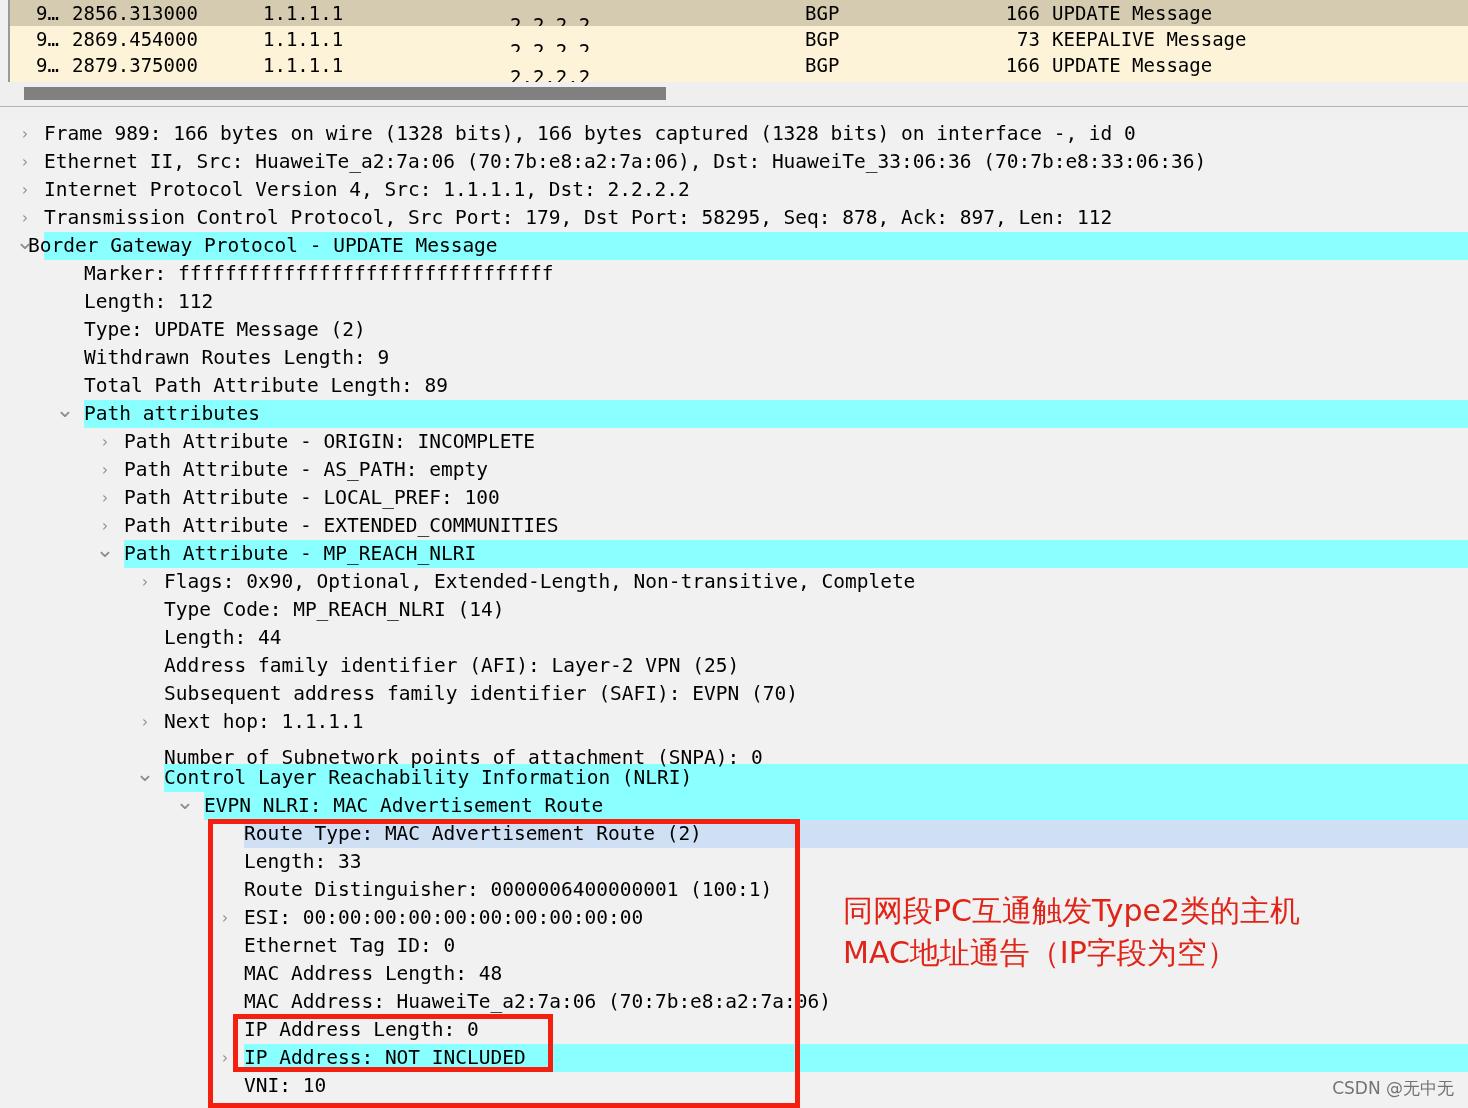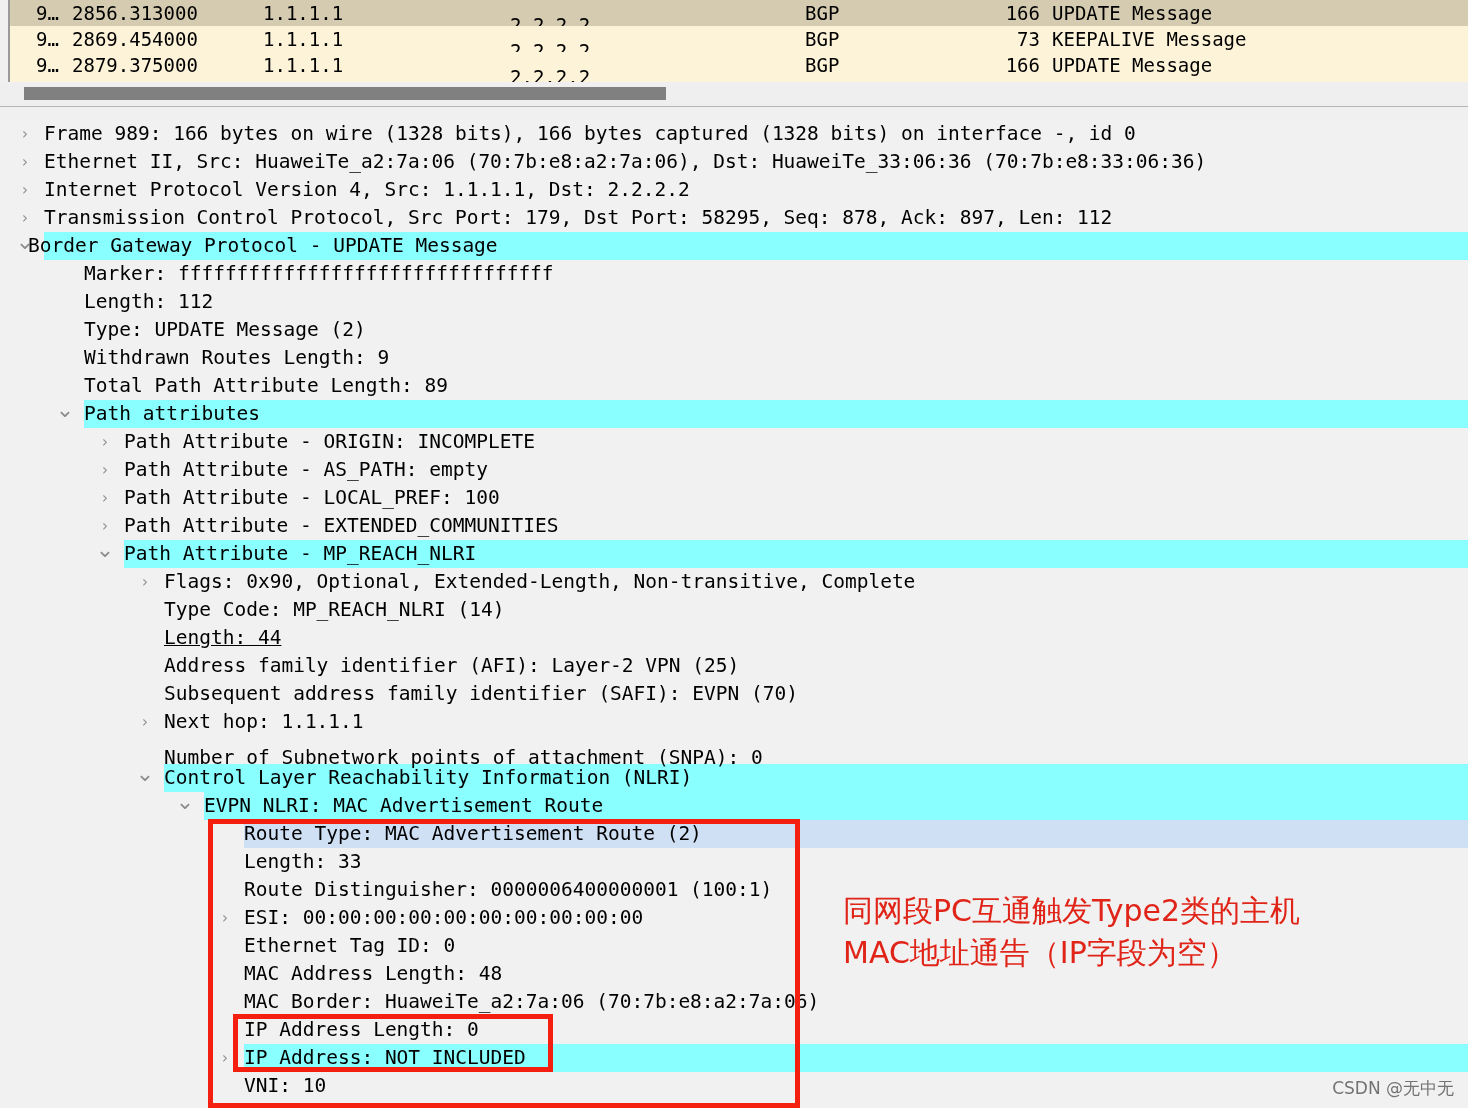--- a/index.html
+++ b/index.html
@@ -184,34 +184,34 @@
       <div class="tree-row"><span class="txt" style="position: absolute; left: 84px; top: 0px;">Withdrawn Routes Length: 9</span></div>
       <div class="tree-row"><span class="txt" style="position: absolute; left: 84px; top: 0px;">Total Path Attribute Length: 89</span></div>
       <div class="tree-row"><div class="row-fullcyan" style="left: 84px; width: 1384px;"></div><span class="chev" style="left: 54px; font-size: 22px; line-height: 20px;">⌄</span><span class="txt" style="position: absolute; left: 84px; top: 0px;">Path attributes</span></div>
       <div class="tree-row"><span class="chev" style="left: 94px;">›</span><span class="txt" style="position: absolute; left: 124px; top: 0px;">Path Attribute - ORIGIN: INCOMPLETE</span></div>
       <div class="tree-row"><span class="chev" style="left: 94px;">›</span><span class="txt" style="position: absolute; left: 124px; top: 0px;">Path Attribute - AS_PATH: empty</span></div>
       <div class="tree-row"><span class="chev" style="left: 94px;">›</span><span class="txt" style="position: absolute; left: 124px; top: 0px;">Path Attribute - LOCAL_PREF: 100</span></div>
       <div class="tree-row"><span class="chev" style="left: 94px;">›</span><span class="txt" style="position: absolute; left: 124px; top: 0px;">Path Attribute - EXTENDED_COMMUNITIES</span></div>
       <div class="tree-row"><div class="row-fullcyan" style="left: 124px; width: 1344px;"></div><span class="chev" style="left: 94px; font-size: 22px; line-height: 20px;">⌄</span><span class="txt" style="position: absolute; left: 124px; top: 0px;">Path Attribute - MP_REACH_NLRI</span></div>
       <div class="tree-row"><span class="chev" style="left: 134px;">›</span><span class="txt" style="position: absolute; left: 164px; top: 0px;">Flags: 0x90, Optional, Extended-Length, Non-transitive, Complete</span></div>
       <div class="tree-row"><span class="txt" style="position: absolute; left: 164px; top: 0px;">Type Code: MP_REACH_NLRI (14)</span></div>
-      <div class="tree-row"><span class="txt" style="position: absolute; left: 164px; top: 0px; text-decoration: underline;">Length: 44</span></div>
+      <div class="tree-row"><span class="txt" style="position: absolute; left: 164px; top: 0px;">Length: 44</span></div>
       <div class="tree-row"><span class="txt" style="position: absolute; left: 164px; top: 0px;">Address family identifier (AFI): Layer-2 VPN (25)</span></div>
       <div class="tree-row"><span class="txt" style="position: absolute; left: 164px; top: 0px;">Subsequent address family identifier (SAFI): EVPN (70)</span></div>
       <div class="tree-row"><span class="chev" style="left: 134px;">›</span><span class="txt" style="position: absolute; left: 164px; top: 0px;">Next hop: 1.1.1.1</span></div>
       <div class="tree-row"><span class="txt" style="position: absolute; left: 164px; top: 8px;">Number of Subnetwork points of attachment (SNPA): 0</span></div>
       <div class="tree-row"><div class="row-fullcyan" style="left: 164px; width: 1304px;"></div><span class="chev" style="left: 134px; font-size: 22px; line-height: 20px;">⌄</span><span class="txt" style="position: absolute; left: 164px; top: 0px;">Control Layer Reachability Information (NLRI)</span></div>
       <div class="tree-row"><div class="row-fullcyan" style="left: 204px; width: 1264px;"></div><span class="chev" style="left: 174px; font-size: 22px; line-height: 20px;">⌄</span><span class="txt" style="position: absolute; left: 204px; top: 0px;">EVPN NLRI: MAC Advertisement Route</span></div>
       <div class="tree-row"><div class="row-fullcyan" style="left: 244px; width: 1224px; background: rgb(207, 224, 245);"></div><span class="txt" style="position: absolute; left: 244px; top: 0px;">Route Type: MAC Advertisement Route (2)</span></div>
       <div class="tree-row"><span class="txt" style="position: absolute; left: 244px; top: 0px;">Length: 33</span></div>
       <div class="tree-row"><span class="txt" style="position: absolute; left: 244px; top: 0px;">Route Distinguisher: 0000006400000001 (100:1)</span></div>
       <div class="tree-row"><span class="chev" style="left: 214px;">›</span><span class="txt" style="position: absolute; left: 244px; top: 0px;">ESI: 00:00:00:00:00:00:00:00:00:00</span></div>
       <div class="tree-row"><span class="txt" style="position: absolute; left: 244px; top: 0px;">Ethernet Tag ID: 0</span></div>
       <div class="tree-row"><span class="txt" style="position: absolute; left: 244px; top: 0px;">MAC Address Length: 48</span></div>
-      <div class="tree-row"><span class="txt" style="position: absolute; left: 244px; top: 0px;">MAC Border: HuaweiTe_a2:7a:06 (70:7b:e8:a2:7a:06)</span></div>
+      <div class="tree-row"><span class="txt" style="position: absolute; left: 244px; top: 0px;">MAC Address: HuaweiTe_a2:7a:06 (70:7b:e8:a2:7a:06)</span></div>
       <div class="tree-row"><span class="txt" style="position: absolute; left: 244px; top: 0px;">IP Address Length: 0</span></div>
       <div class="tree-row"><div class="row-fullcyan" style="left: 244px; width: 1224px;"></div><span class="chev" style="left: 214px;">›</span><span class="txt" style="position: absolute; left: 244px; top: 0px;">IP Address: NOT INCLUDED</span></div>
       <div class="tree-row"><span class="txt" style="position: absolute; left: 244px; top: 0px;">VNI: 10</span></div>
     </div>
 </div>
 
 <div class="redbox redbox-outer"></div>
 <div class="redbox redbox-inner"></div>
 <div class="annotation">同网段PC互通触发Type2类的主机
 MAC地址通告（IP字段为空）</div>

